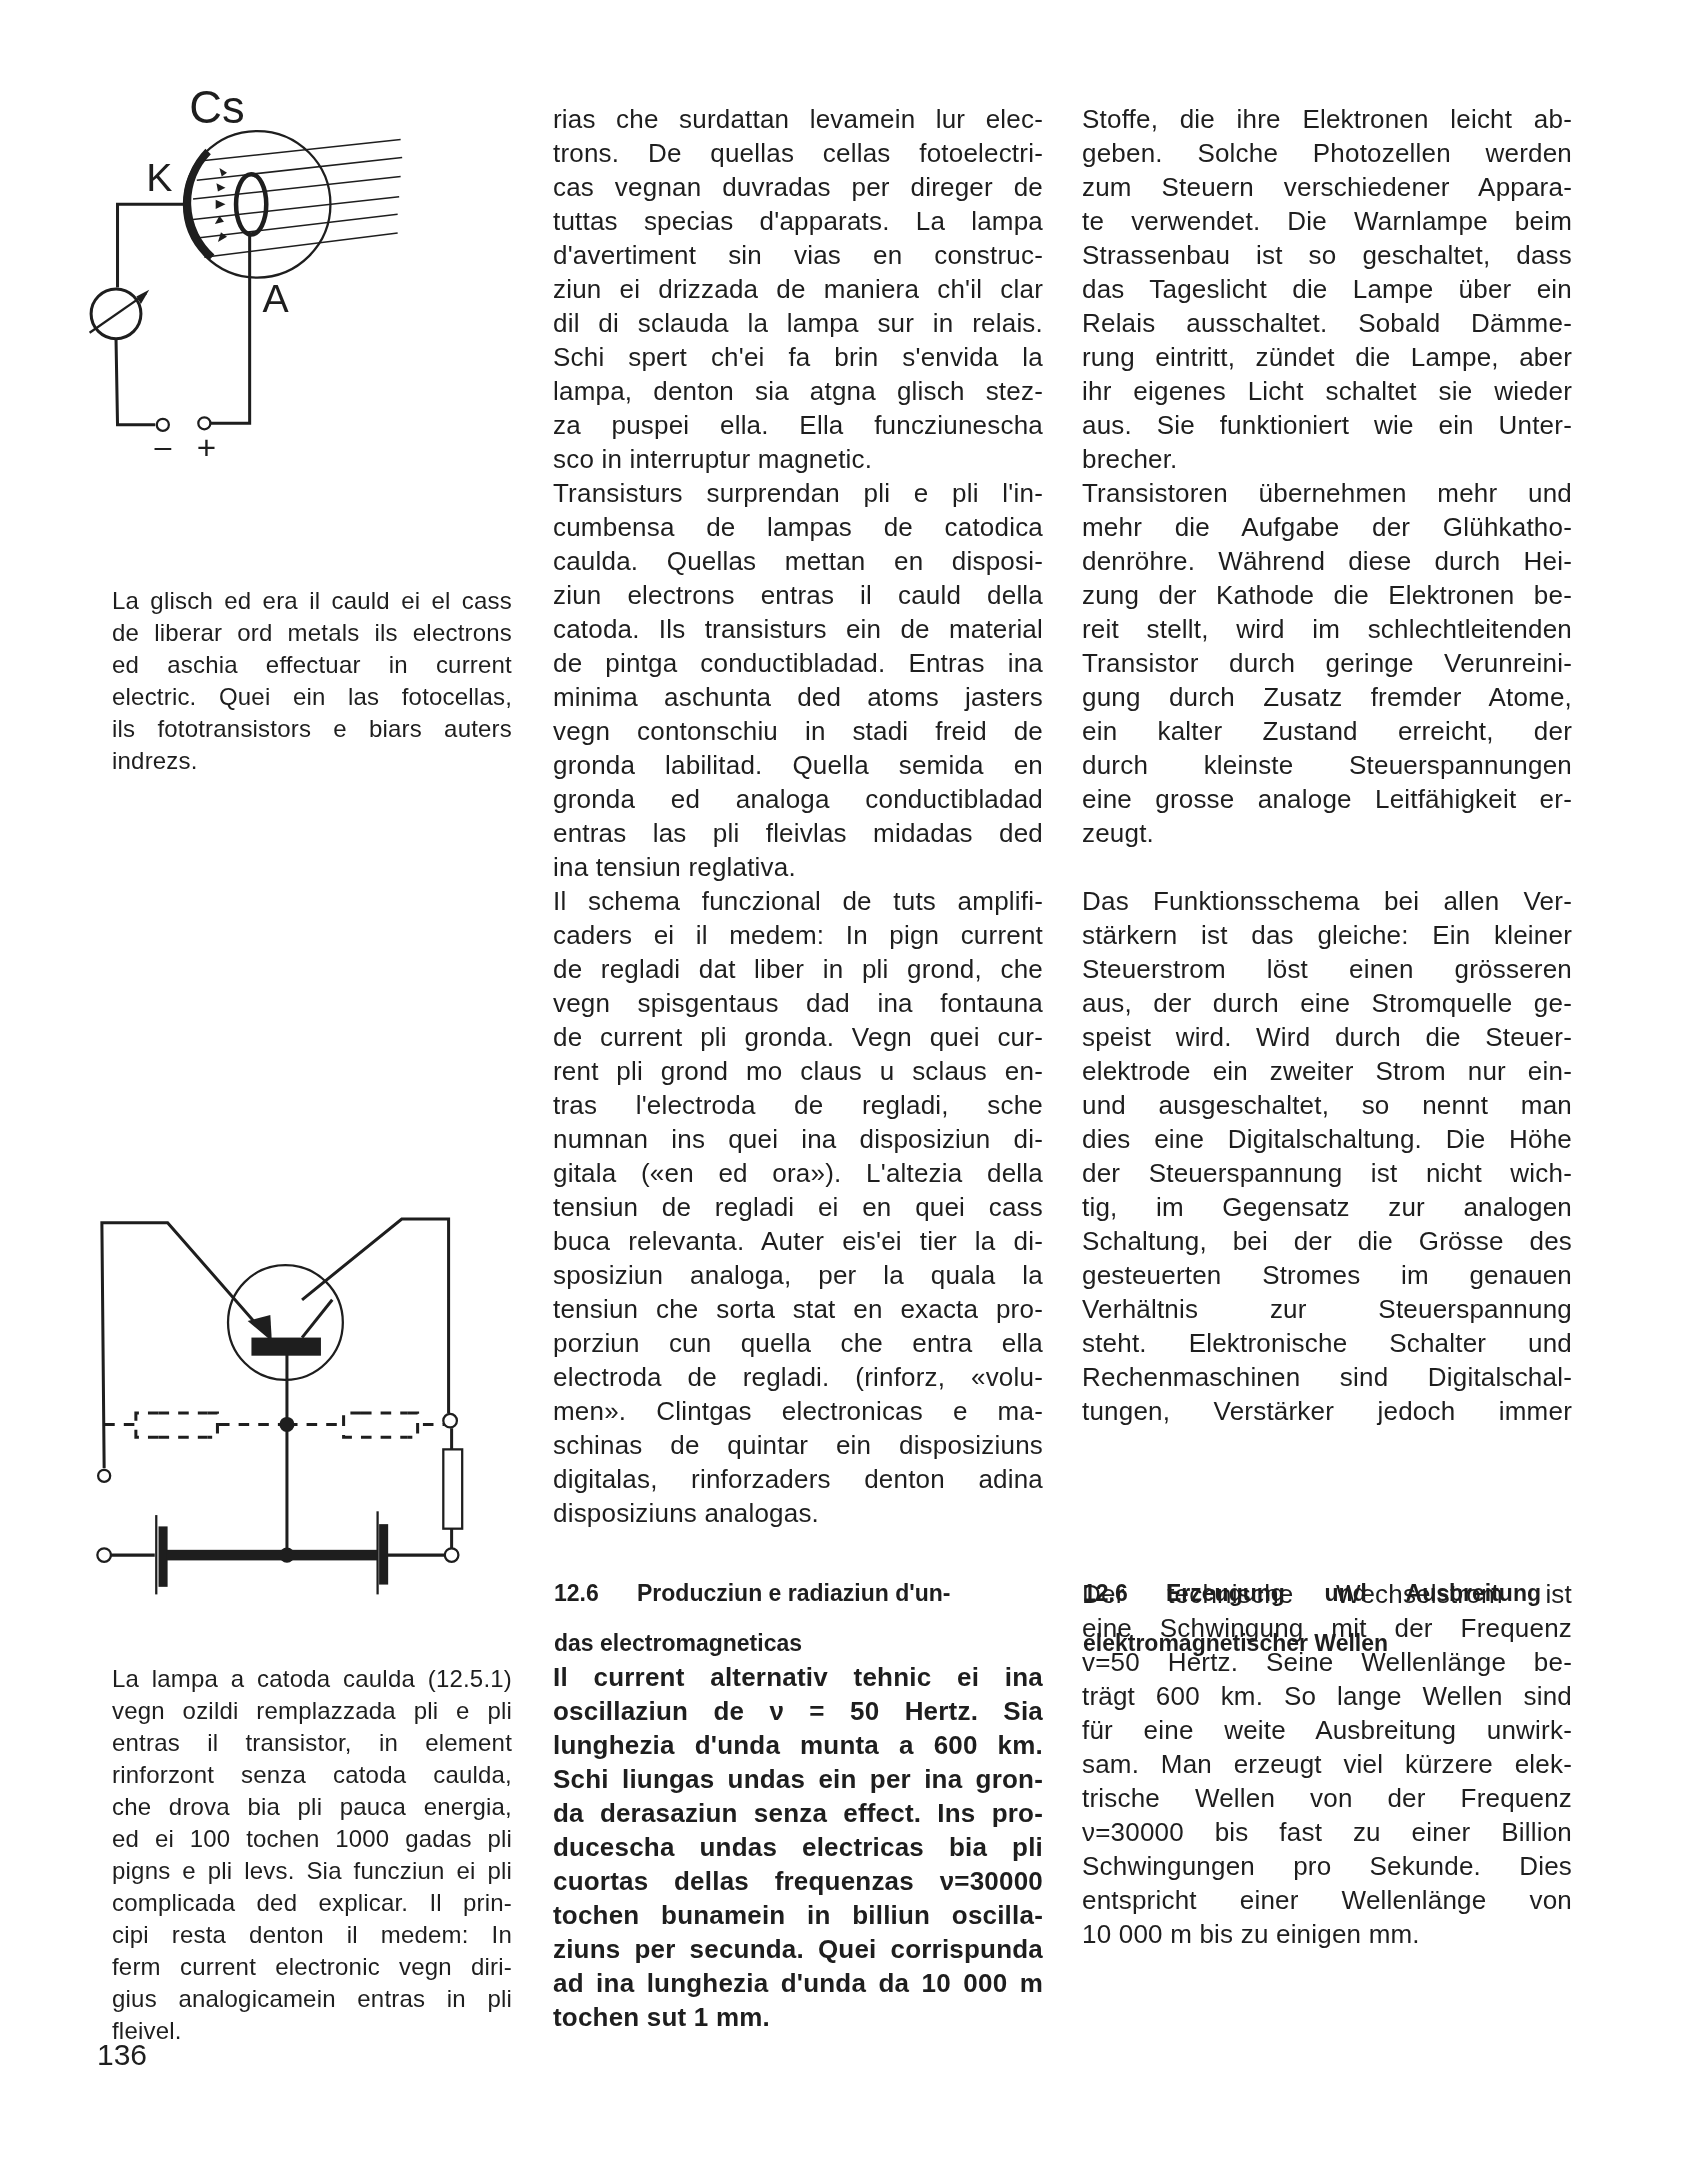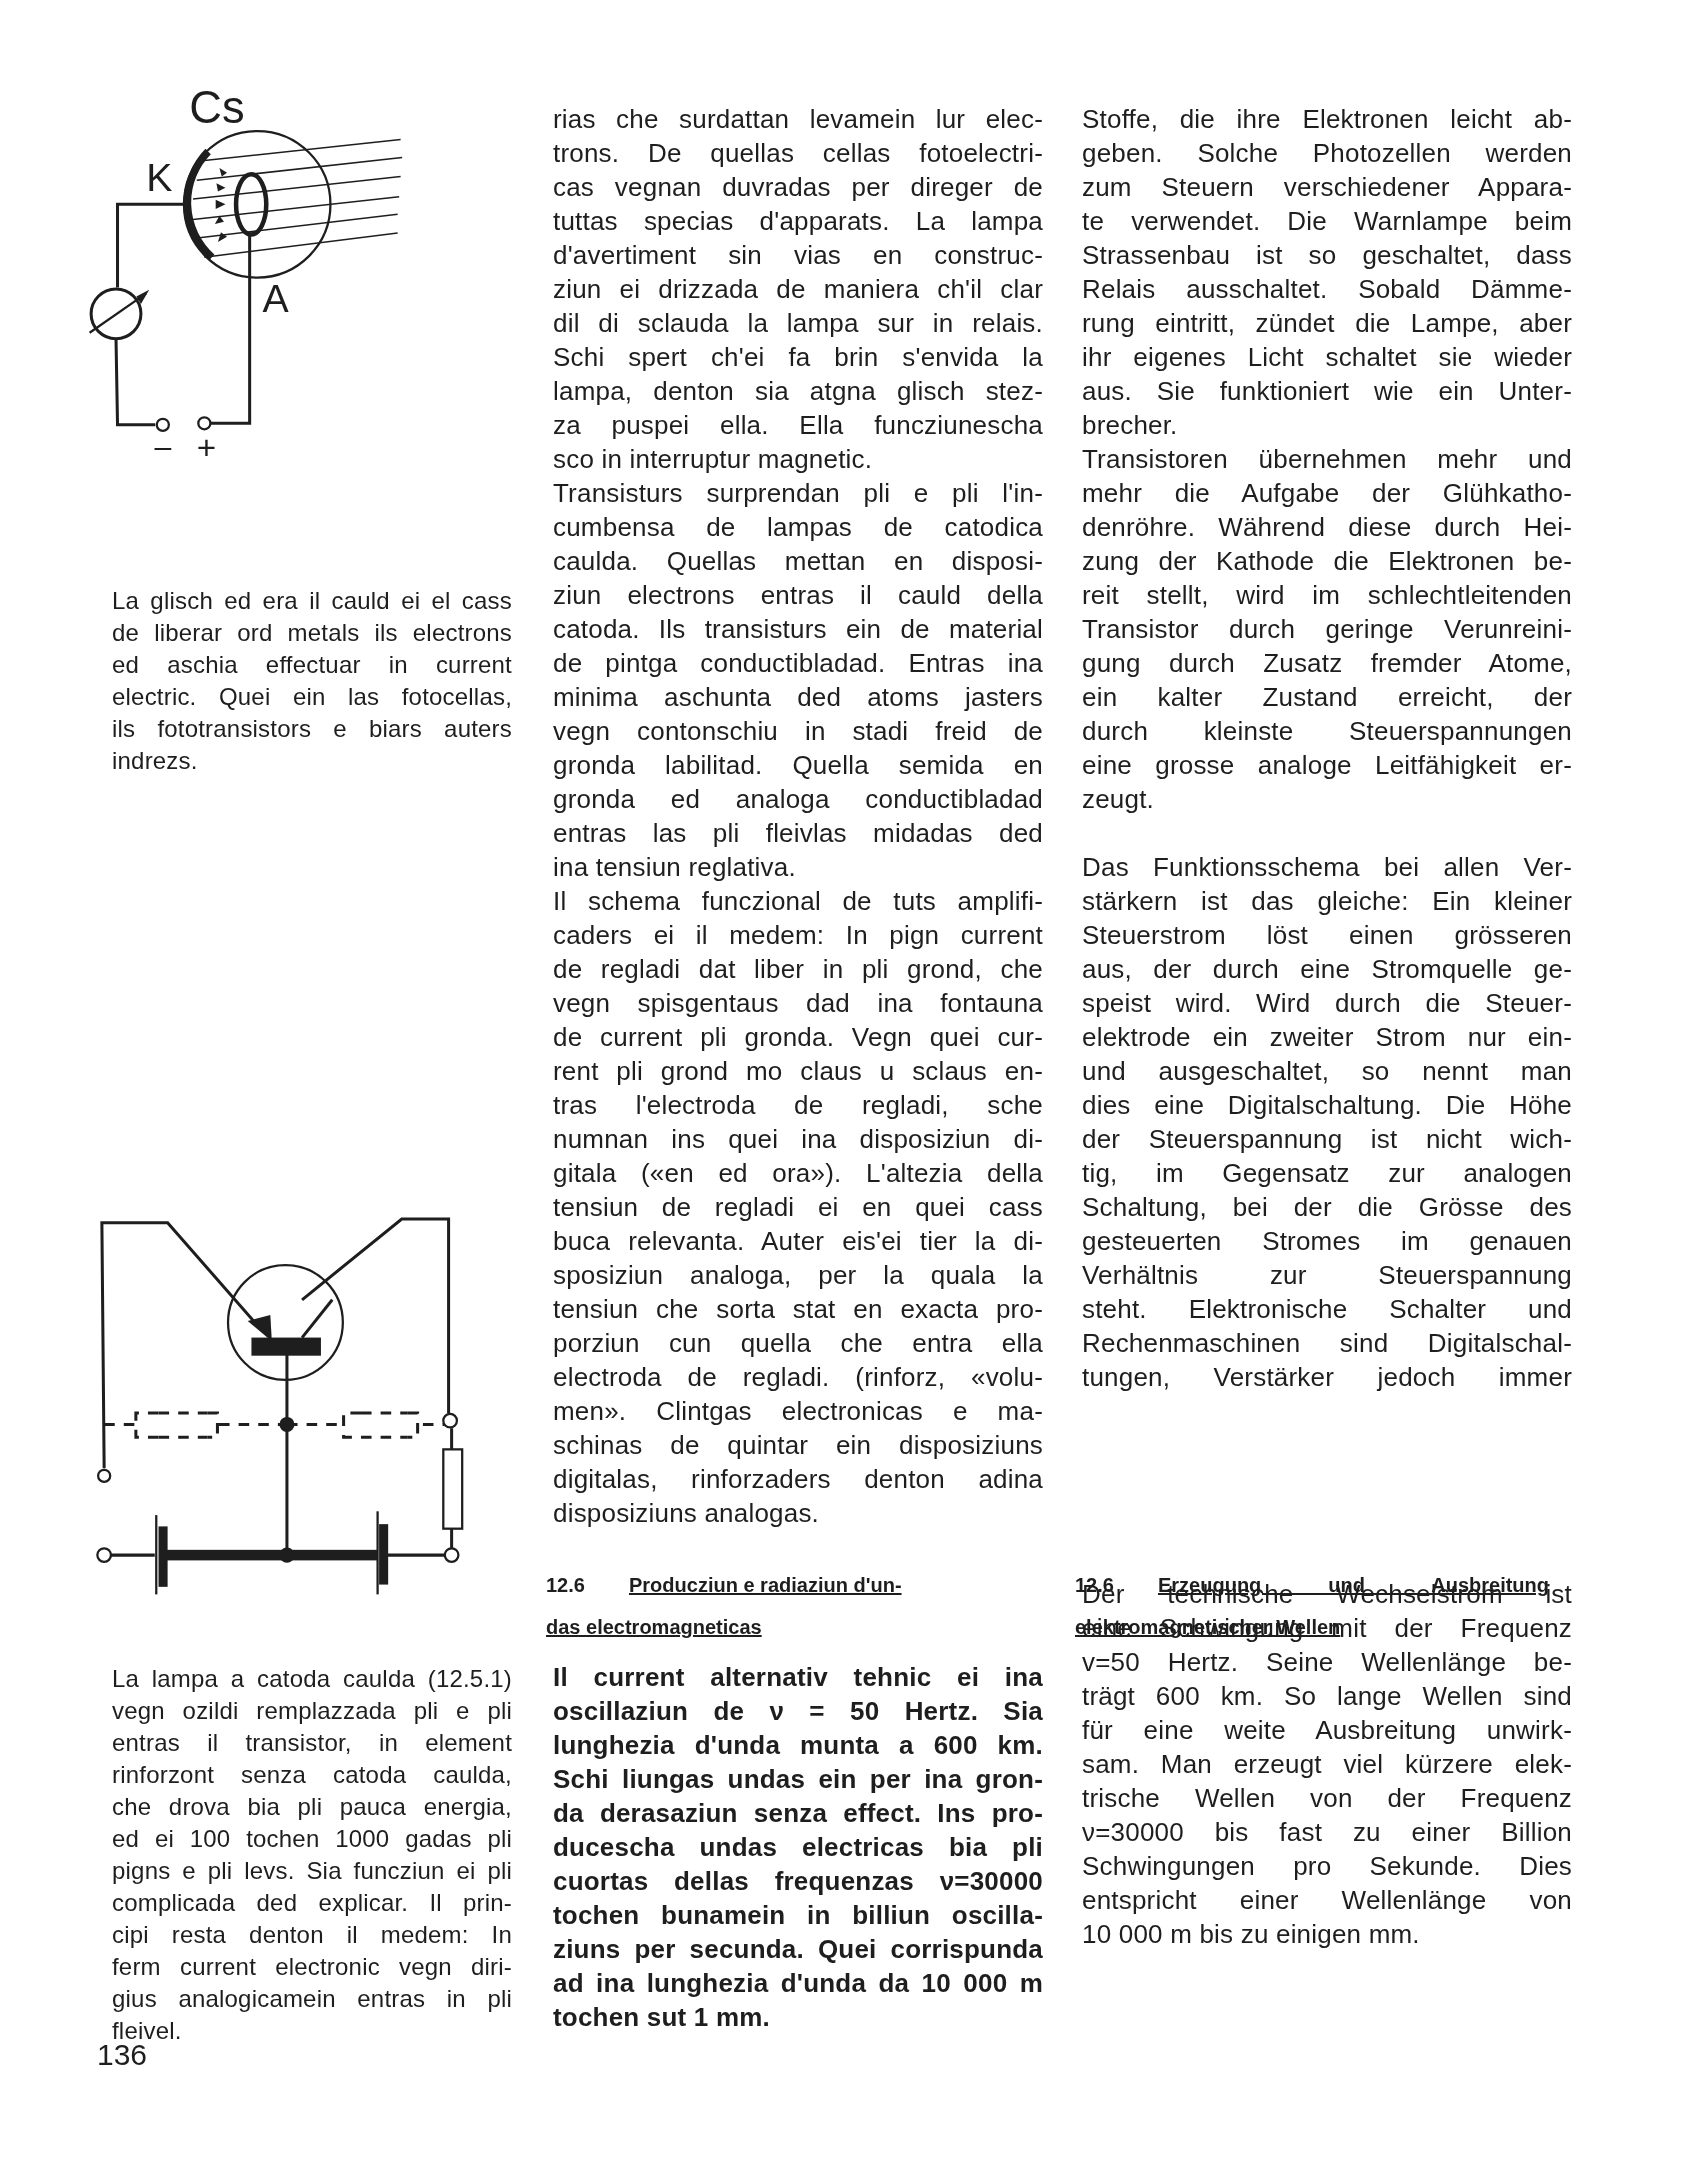--- a/index.html
+++ b/index.html
@@ -3,21 +3,21 @@
 <meta charset="utf-8">
 <style>
   html, body { margin:0; padding:0; background:#fff; }
   body { width:1706px; height:2183px; position:relative; overflow:hidden; color:#1e1e1e;
          font-family:"Liberation Sans", "DejaVu Sans", sans-serif; }
   .col { position:absolute; }
   .txt { font-size:26px; line-height:34px; text-align:justify; margin:15px; letter-spacing:0.2px; }
   .txt span.line { display:block; text-align:justify; text-align-last:justify; white-space:nowrap; }
   .txt span.line.last { text-align-last:left; }
   .caption { font-size:24px; line-height:32px; }
-  .heading { font-weight:bold; font-size:20px; line-height:34px; margin:8px;text-decoration:underline; }
+  .heading { font-weight:bold; font-size:23px; line-height:34px; margin:16px; }
   .heading .num { display:inline-block; width:83px; }
   .pnum { position:absolute; left:97px; top:2038px; font-size:30px; }
   svg { position:absolute; }
   .gap { height:34px; }
 </style>
 </head>
 <body>
 
 <svg style="left:76px;top:76px" width="453" height="453" viewBox="0 0 600 600">
   <g stroke="#1e1e1e" fill="none" stroke-width="4">
@@ -209,20 +209,21 @@
   <span class="line last">tochen sut 1 mm.</span>
 </div>
 
 <div class="col txt" style="left:1067px;top:87px;width:490px;">
   <div>
     <span class="line">Stoffe, die ihre Elektronen leicht ab-</span>
     <span class="line">geben. Solche Photozellen werden</span>
     <span class="line">zum Steuern verschiedener Appara-</span>
     <span class="line">te verwendet. Die Warnlampe beim</span>
     <span class="line">Strassenbau ist so geschaltet, dass</span>
+    <span class="line">das Tageslicht die Lampe über ein</span>
     <span class="line">Relais ausschaltet. Sobald Dämme-</span>
     <span class="line">rung eintritt, zündet die Lampe, aber</span>
     <span class="line">ihr eigenes Licht schaltet sie wieder</span>
     <span class="line">aus. Sie funktioniert wie ein Unter-</span>
     <span class="line last">brecher.</span>
   </div>
   <div>
     <span class="line">Transistoren übernehmen mehr und</span>
     <span class="line">mehr die Aufgabe der Glühkatho-</span>
     <span class="line">denröhre. Während diese durch Hei-</span>

